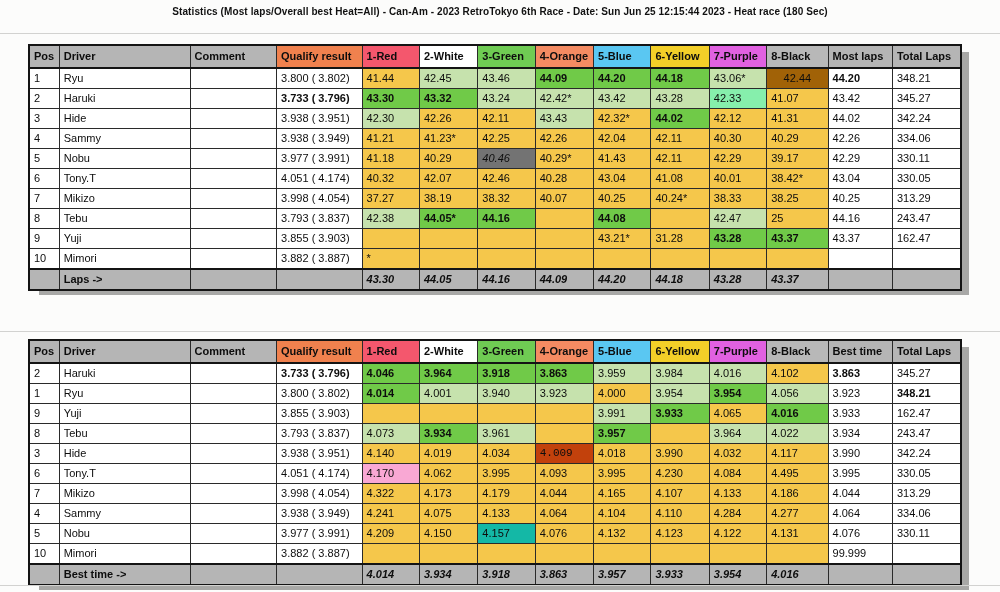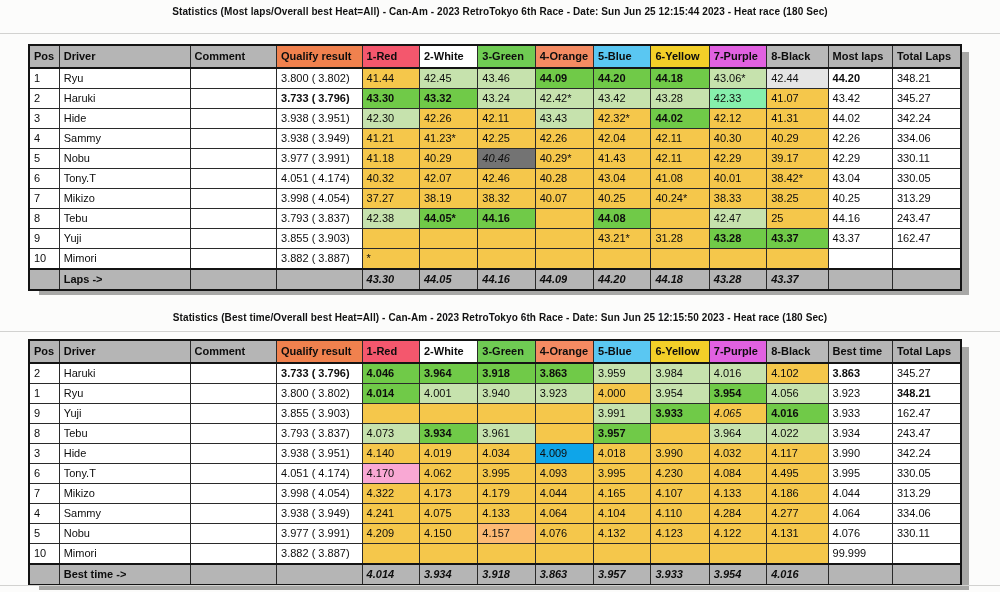--- a/index.html
+++ b/index.html
@@ -61,21 +61,21 @@
           <td>Ryu</td>
           <td></td>
           <td>3.800 ( 3.802)</td>
           <td style="background: rgb(245, 199, 75);">41.44</td>
           <td style="background: rgb(198, 226, 173);">42.45</td>
           <td style="background: rgb(198, 226, 173);">43.46</td>
           <td class="b" style="background: rgb(112, 202, 72);">44.09</td>
           <td class="b" style="background: rgb(112, 202, 72);">44.20</td>
           <td class="b" style="background: rgb(112, 202, 72);">44.18</td>
           <td style="background: rgb(198, 226, 173);">43.06*</td>
-          <td style="background: #e5e5e5;">42.44</td>
+          <td style="background: #a16207; text-align: center;">42.44</td>
           <td class="b">44.20</td>
           <td>348.21</td>
         </tr>
         <tr>
           <td>2</td>
           <td>Haruki</td>
           <td></td>
           <td class="b">3.733 ( 3.796)</td>
           <td class="b" style="background: rgb(112, 202, 72);">43.30</td>
           <td class="b" style="background: rgb(112, 202, 72);">43.32</td>
@@ -230,21 +230,20 @@
           <td class="i" style="background: rgb(181, 181, 181);">44.20</td>
           <td class="i" style="background: rgb(181, 181, 181);">44.18</td>
           <td class="i" style="background: rgb(181, 181, 181);">43.28</td>
           <td class="i" style="background: rgb(181, 181, 181);">43.37</td>
           <td style="background: rgb(181, 181, 181);"></td>
           <td style="background: rgb(181, 181, 181);"></td>
         </tr>
       </tfoot>
     </table>
 
-  <div class="ttl" style="top:312px;">Statistics (Best time/Overall best Heat=All) - Can-Am - 2023 RetroTokyo 6th Race - Date: Sun Jun 25 12:15:50 2023 - Heat race (180 Sec)</div>
   <div class="scanline" style="top:331px;"></div>
   <table class="rtable" style="top:339px;">
       <colgroup>
         <col style="width: 30px;">
         <col style="width: 130px;">
         <col style="width: 86px;">
         <col style="width: 85px;">
         <col style="width: 57px;">
         <col style="width: 58px;">
         <col style="width: 57px;">
@@ -311,21 +310,21 @@
           <td>9</td>
           <td>Yuji</td>
           <td></td>
           <td>3.855 ( 3.903)</td>
           <td style="background: rgb(245, 199, 75);"></td>
           <td style="background: rgb(245, 199, 75);"></td>
           <td style="background: rgb(245, 199, 75);"></td>
           <td style="background: rgb(245, 199, 75);"></td>
           <td style="background: rgb(198, 226, 173);">3.991</td>
           <td class="b" style="background: rgb(112, 202, 72);">3.933</td>
-          <td style="background: rgb(245, 199, 75); font-style: italic;">4.065</td>
+          <td style="background: rgb(245, 199, 75);">4.065</td>
           <td class="b" style="background: rgb(112, 202, 72);">4.016</td>
           <td>3.933</td>
           <td>162.47</td>
         </tr>
         <tr>
           <td>8</td>
           <td>Tebu</td>
           <td></td>
           <td>3.793 ( 3.837)</td>
           <td style="background: rgb(198, 226, 173);">4.073</td>
@@ -340,21 +339,21 @@
           <td>243.47</td>
         </tr>
         <tr>
           <td>3</td>
           <td>Hide</td>
           <td></td>
           <td>3.938 ( 3.951)</td>
           <td style="background: rgb(245, 199, 75);">4.140</td>
           <td style="background: rgb(245, 199, 75);">4.019</td>
           <td style="background: rgb(245, 199, 75);">4.034</td>
-          <td style="background: #0ea5e9;">4.009</td>
+          <td style="background: #c2410c; font-family: Liberation Mono, monospace;">4.009</td>
           <td style="background: rgb(245, 199, 75);">4.018</td>
           <td style="background: rgb(245, 199, 75);">3.990</td>
           <td style="background: rgb(245, 199, 75);">4.032</td>
           <td style="background: rgb(245, 199, 75);">4.117</td>
           <td>3.990</td>
           <td>342.24</td>
         </tr>
         <tr>
           <td>6</td>
           <td>Tony.T</td>
@@ -403,21 +402,21 @@
           <td>4.064</td>
           <td>334.06</td>
         </tr>
         <tr>
           <td>5</td>
           <td>Nobu</td>
           <td></td>
           <td>3.977 ( 3.991)</td>
           <td style="background: rgb(245, 199, 75);">4.209</td>
           <td style="background: rgb(245, 199, 75);">4.150</td>
-          <td style="background: #fdba74;">4.157</td>
+          <td style="background: #14b8a6;">4.157</td>
           <td style="background: rgb(245, 199, 75);">4.076</td>
           <td style="background: rgb(245, 199, 75);">4.132</td>
           <td style="background: rgb(245, 199, 75);">4.123</td>
           <td style="background: rgb(245, 199, 75);">4.122</td>
           <td style="background: rgb(245, 199, 75);">4.131</td>
           <td>4.076</td>
           <td>330.11</td>
         </tr>
         <tr>
           <td>10</td>

